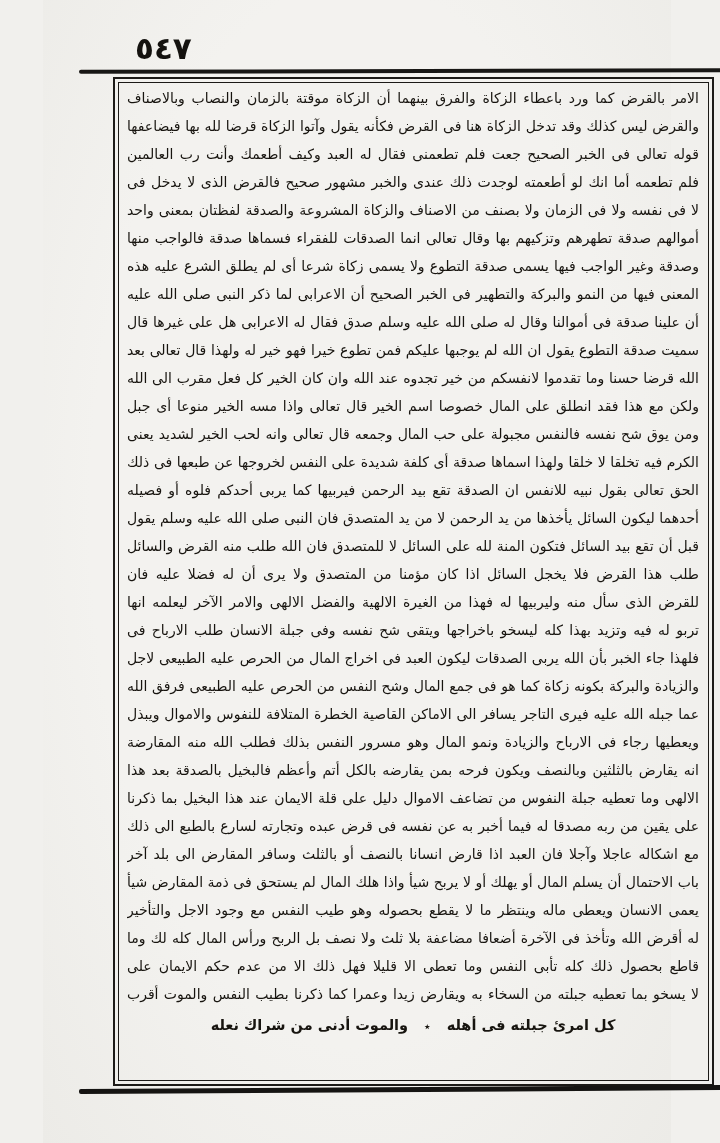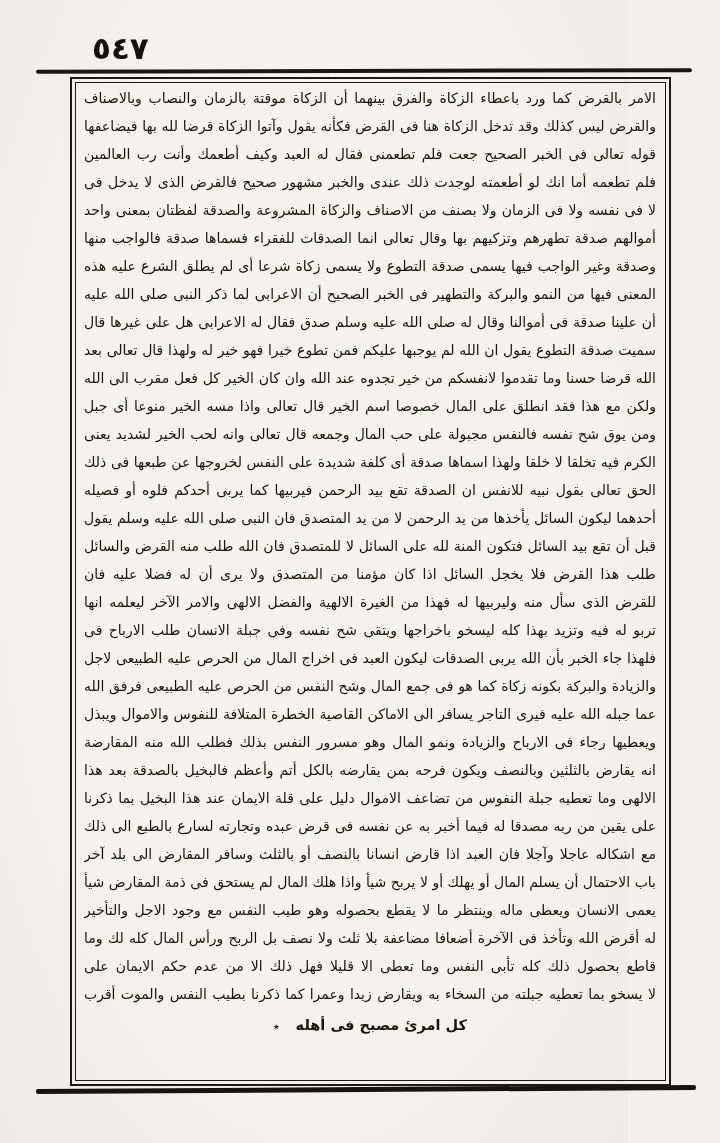--- a/index.html
+++ b/index.html
@@ -7,20 +7,21 @@
     width: 720px; height: 1143px;
     overflow: hidden;
     background: #f1f0ed;
     font-family: "DejaVu Sans", sans-serif;
   }
   .page {
     position: relative;
     width: 628px; height: 1143px;
     background:
       radial-gradient(ellipse at 50% 45%, #f3f2ef 60%, #ecebe7 100%);
+    margin-left: 43px;
   }
   .page-number {
     position: absolute;
     top: 30px; left: 92px;
     font-size: 31px;
     font-weight: bold;
     color: #14120f;
     direction: rtl;
     letter-spacing: 1px;
   }
@@ -128,20 +129,21 @@
     <div class="text-line">الالهى وما تعطيه جبلة النفوس من تضاعف الاموال دليل على قلة الايمان عند هذا البخيل بما ذكرنا واذا كان مؤمنا</div>
     <div class="text-line">على يقين من ربه مصدقا له فيما أخبر به عن نفسه فى قرض عبده وتجارته لسارع بالطبع الى ذلك كما يسارع به فى الدنيا</div>
     <div class="text-line">مع اشكاله عاجلا وآجلا فان العبد اذا قارض انسانا بالنصف أو بالثلث وسافر المقارض الى بلد آخر وغاب سنين وهو فى</div>
     <div class="text-line">باب الاحتمال أن يسلم المال أو يهلك أو لا يربح شيأ واذا هلك المال لم يستحق فى ذمة المقارض شيأ ومع هذه المحتملات</div>
     <div class="text-line">يعمى الانسان ويعطى ماله وينتظر ما لا يقطع بحصوله وهو طيب النفس مع وجود الاجل والتأخير والاحتمال فاذا قيل</div>
     <div class="text-line">له أقرض الله وتأخذ فى الآخرة أضعافا مضاعفة بلا ثلث ولا نصف بل الربح ورأس المال كله لك وما تصبر الا قليلا وأنت</div>
     <div class="text-line">قاطع بحصول ذلك كله تأبى النفس وما تعطى الا قليلا فهل ذلك الا من عدم حكم الايمان على الانسان فى نفسه حيث</div>
     <div class="text-line">لا يسخو بما تعطيه جبلته من السخاء به ويقارض زيدا وعمرا كما ذكرنا بطيب النفس والموت أقرب اليه من</div>
 
     <div class="verse-line">
-      <span>كل امرئ مصبح فى أهله</span>
+      <span>كل امرئ جبلته فى أهله</span>
       <span class="star">٭</span>
+      <span>والموت أدنى من شراك نعله</span>
     </div>
   </div>
 
   <div class="rule-bottom"></div>
 
 </div>
 
 </body></html>

